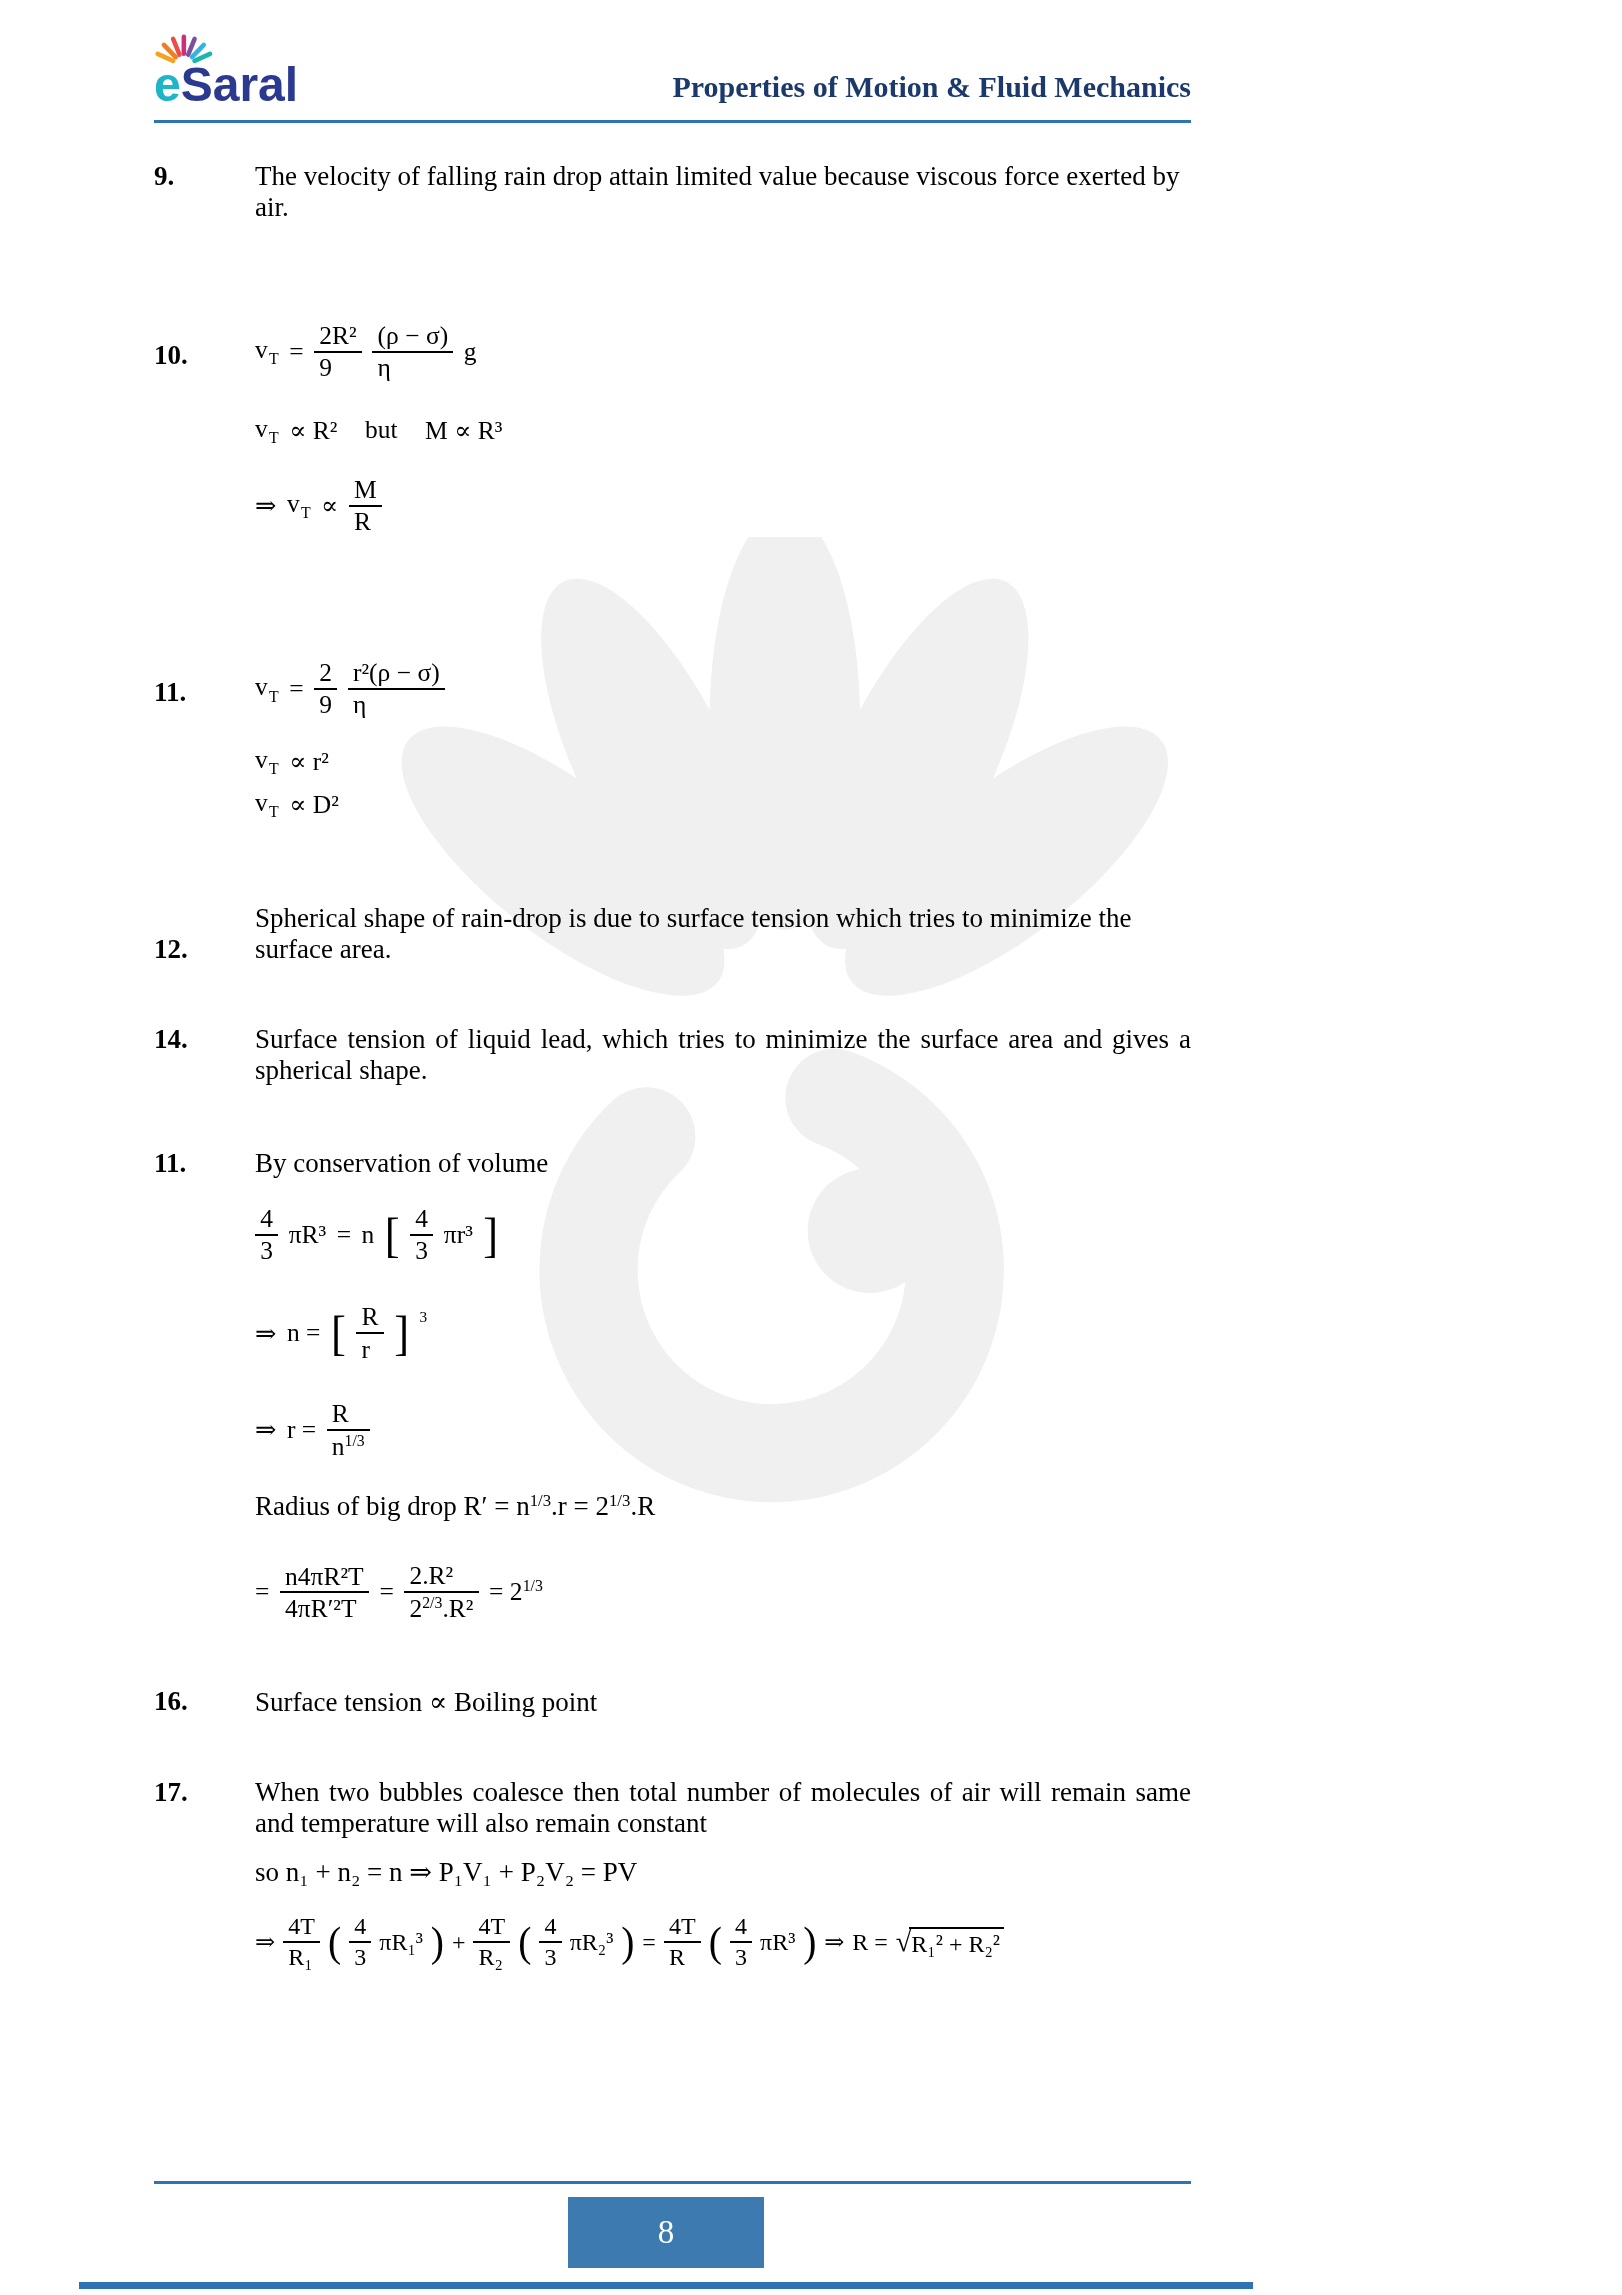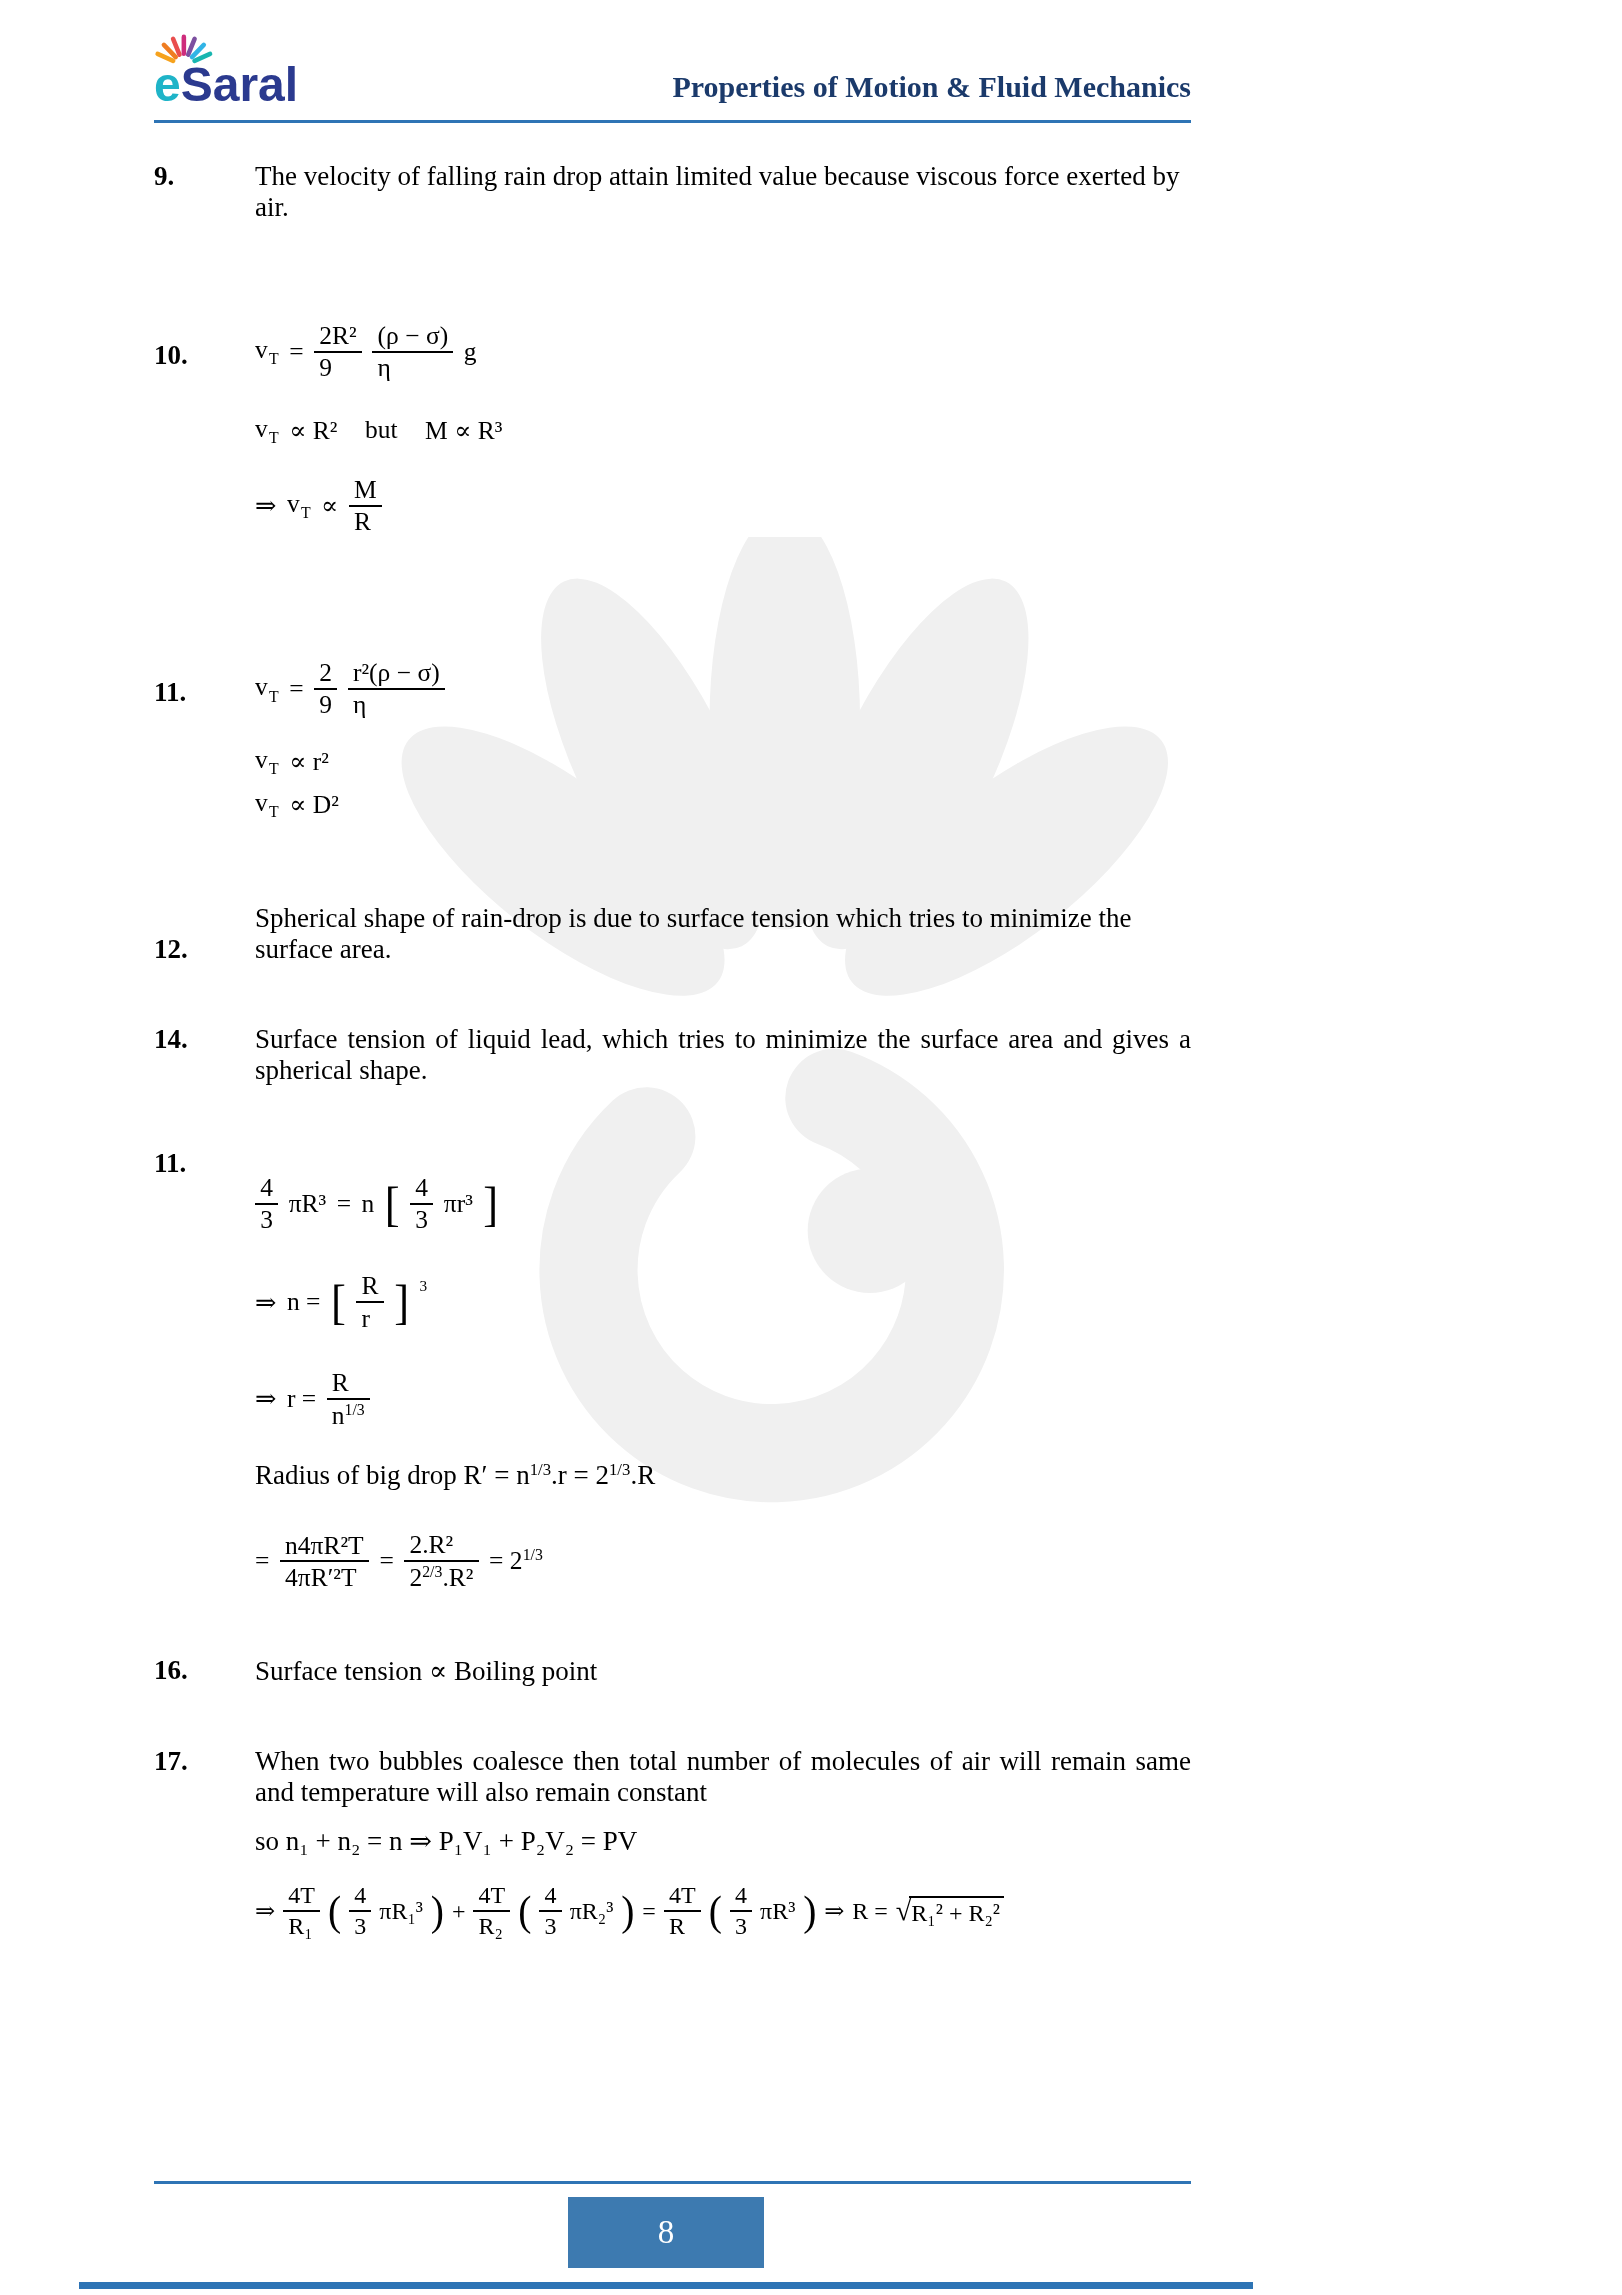--- a/index.html
+++ b/index.html
@@ -192,20 +192,21 @@
       </div>
 
       <div class="item mt-i14">
         <div class="inum">14.</div>
         <div class="ibody just">Surface tension of liquid lead, which tries to minimize the surface area and gives a spherical shape.</div>
       </div>
 
       <div class="item mt-i15">
         <div class="inum">11.</div>
         <div class="ibody">
+          <div>By conservation of volume</div>
 
           <div class="math m38">
             <span class="frac">
                 <span class="fnum">4</span>
                 <span class="fden">3</span>
               </span>
             <span class="tok">πR³</span>
             <span class="tok">=</span>
             <span class="tok">n</span>
             <span class="bigb">[</span>

